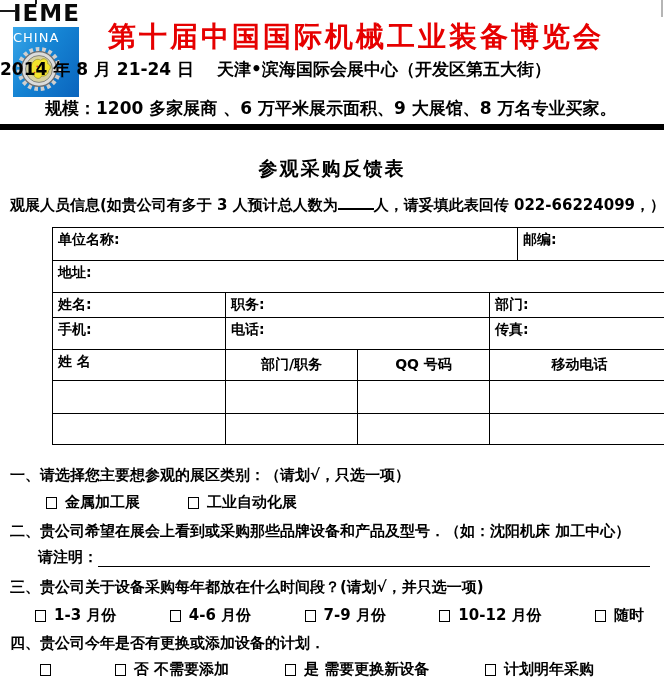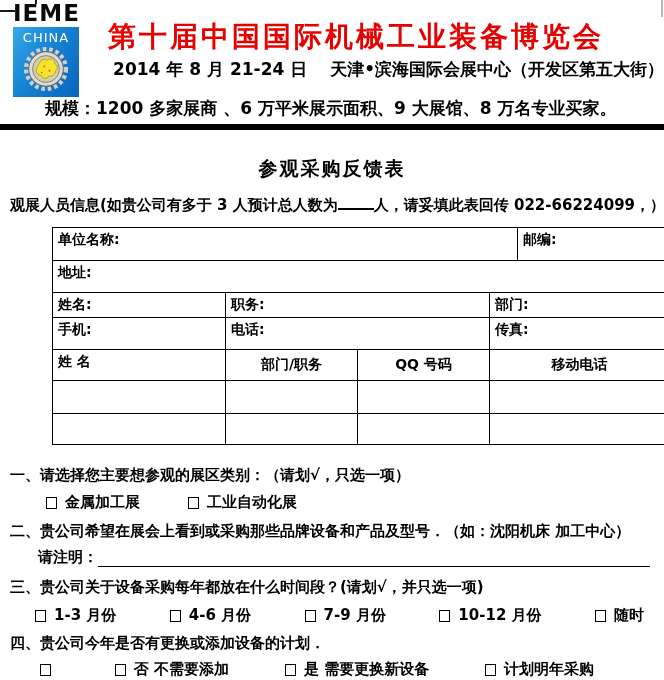--- a/index.html
+++ b/index.html
@@ -11,31 +11,31 @@
   .abs { position:absolute; }
 
   
   .crop-mark { background:#1a1a1a; }
   .crop-mark.gray { background:#b5b5b5; }
   .logo { left:13px; top:2px; width:68px; }
   .logo-brand { font-size:23px; font-weight:bold; letter-spacing:1px; line-height:1; color:#0a0a0a; }
   .logo-box {
     margin-top:2px; width:66px; height:70px;
     background:linear-gradient(125deg,#3aa8ea 0%,#1583d3 45%,#0a64bd 100%);
-    display:flex; flex-direction:column; align-items:center;
+    display:flex; flex-direction:column; align-items:flex-start;
   }
   .logo-china { color:#fff; font-size:13px; letter-spacing:1px; margin-top:3px; font-weight:500; }
   .logo-gear { margin-top:-2px; }
 
   .expo-title {
     left:108px; right:2px; top:18px; text-align:left;
     color:#e60000; font-weight:bold; font-size:28px; letter-spacing:3px; white-space:nowrap;
   }
   .expo-date {
-    left:0; right:0; top:58px; text-align:right;
+    left:0; right:0; top:58px; text-align:left;
     font-weight:bold; font-size:17px; white-space:nowrap;
   }
   .expo-scale {
     left:45px; top:97px; font-weight:bold; font-size:17px; white-space:nowrap;
   }
   .header-rule { left:0; right:0; top:124px; height:6px; background:#000; }
 
   
   .form-title { left:0; right:0; top:156px; text-align:center; font-weight:bold; font-size:19px; letter-spacing:2px; }
   .intro { left:10px; top:196px; font-weight:bold; font-size:15px; white-space:nowrap; }

